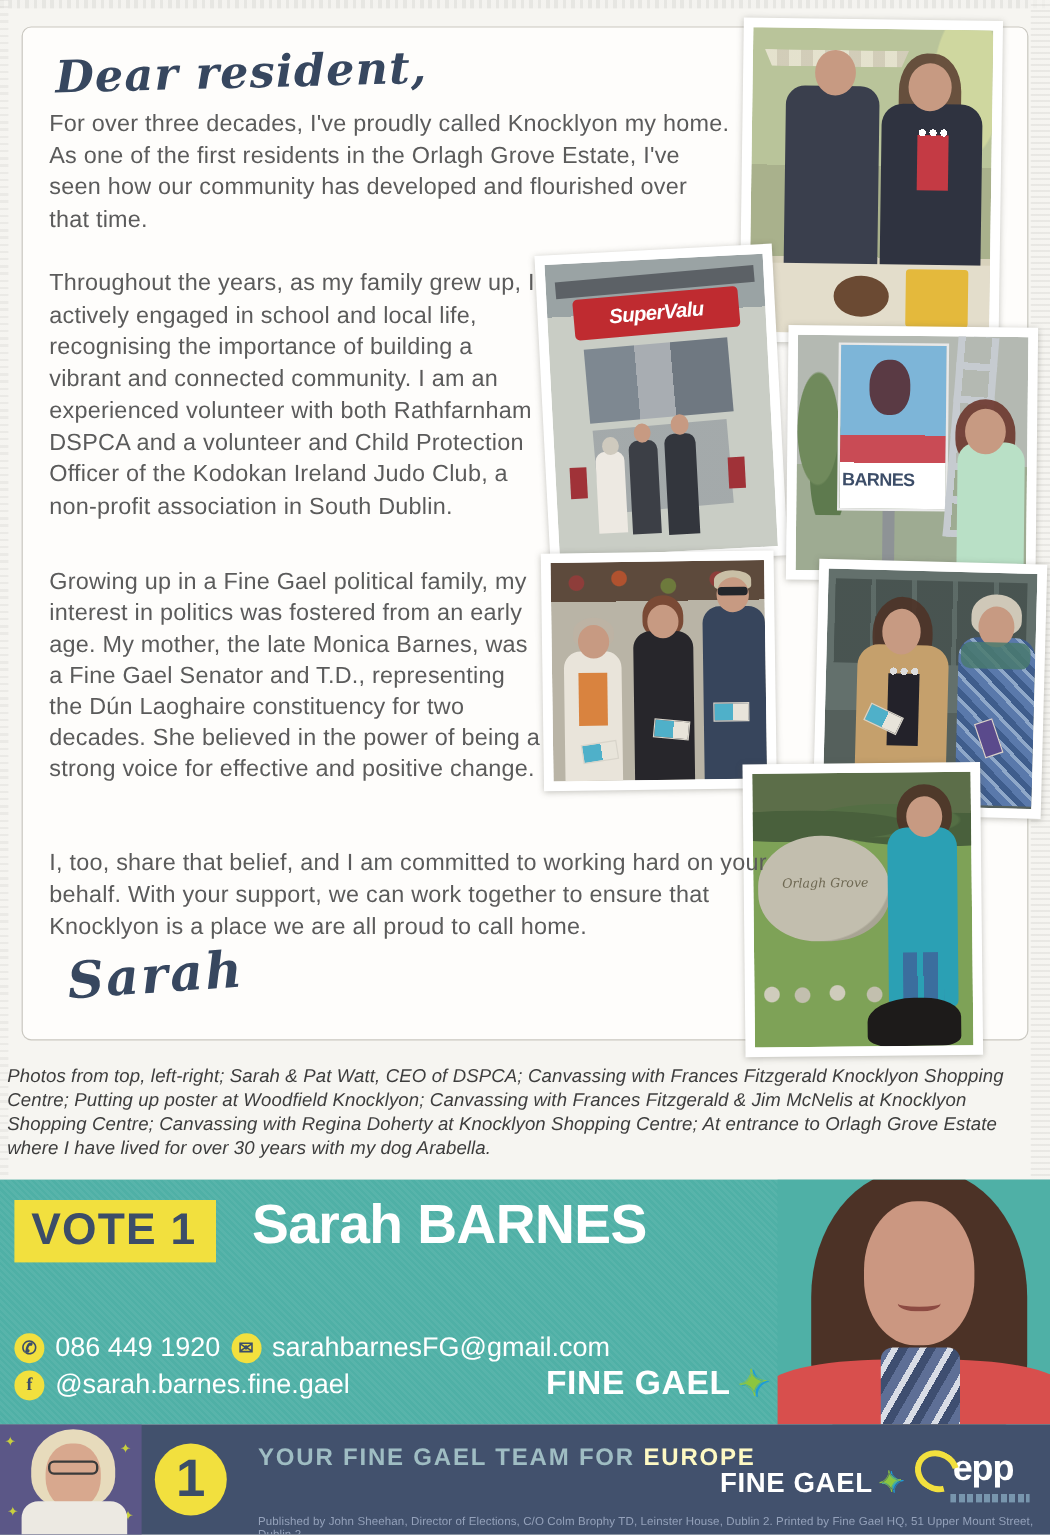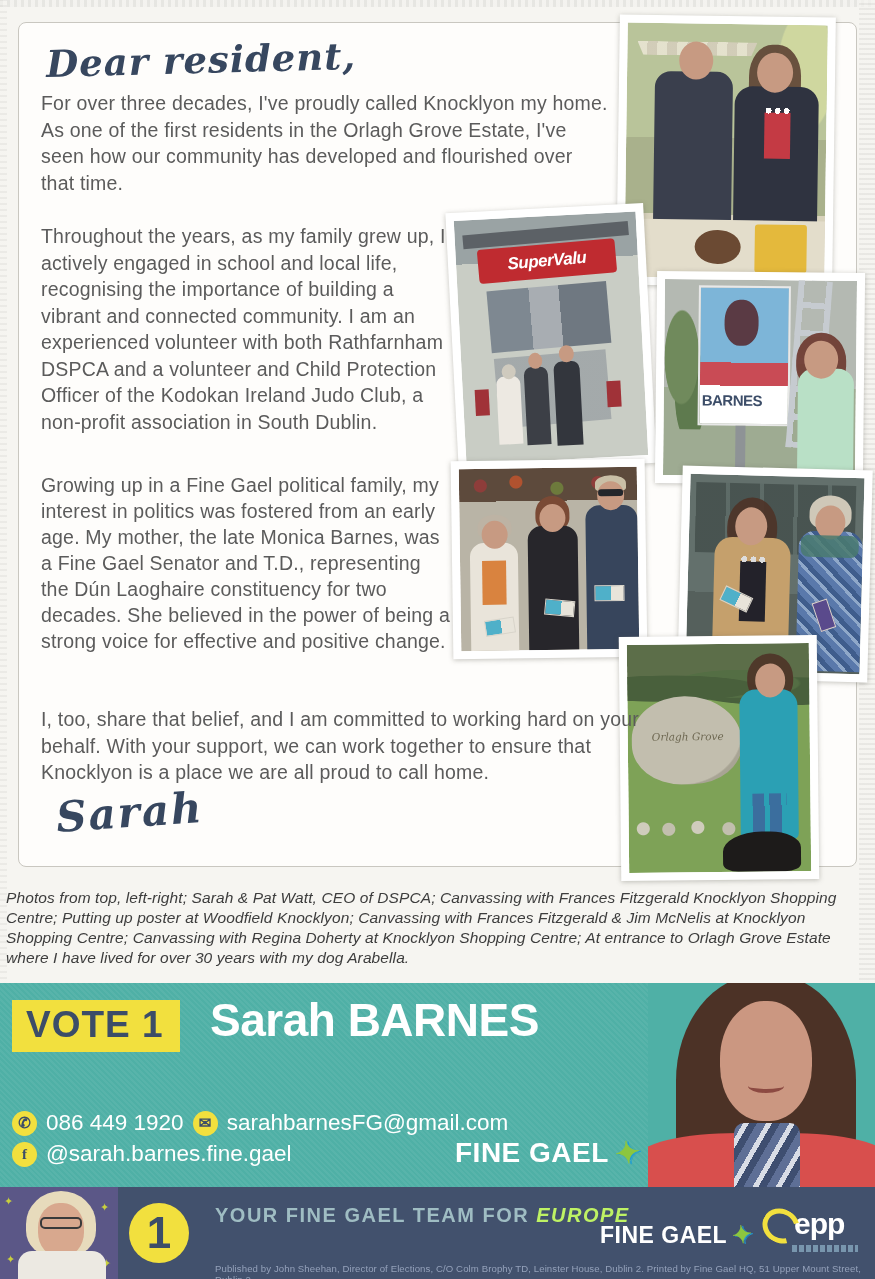--- a/index.html
+++ b/index.html
@@ -212,21 +212,21 @@
   .regina-face { position:absolute; left:38px; top:16px; width:46px; height:54px; background:#d8a88e; border-radius:46%; }
   .regina-glasses { position:absolute; left:40px; top:30px; width:42px; height:12px; border:2px solid #3a3a3a; border-radius:5px; background:transparent; }
   .regina-top { position:absolute; left:18px; top:64px; width:88px; height:28px; background:#ece9e2; border-radius:14px 14px 0 0; }
   .num1-circle {
     position:absolute; left:129px; top:16px; width:60px; height:60px; border-radius:50%;
     background:#f2e03e; color:#3c4d68; font-weight:bold; font-size:44px;
     display:flex; align-items:center; justify-content:center;
   }
   .team-line { position:absolute; left:215px; top:17px; font-size:20px; font-weight:bold; letter-spacing:1.5px; }
   .team-prefix { color:#9fbdc3; }
-  .team-highlight { color:#bef264;font-style:italic; }
+  .team-highlight { color:#fef9c3; }
   .mep-name { position:absolute; left:215px; top:40px; color:#fff; font-weight:bold; font-size:30px; letter-spacing:.3px; }
   .published { position:absolute; left:215px; top:76px; width:655px; font-size:9.6px; color:#94a1ba; letter-spacing:.1px; }
   .fg-logo-footer {
     position:absolute; left:600px; top:34px; color:#fff; font-weight:bold;
     font-size:23px; letter-spacing:.5px; display:flex; align-items:center; gap:5px;
   }
   .epp-logo { position:absolute; left:762px; top:22px; display:flex; align-items:flex-start; }
   .epp-crescent {
     width:38px; height:34px; border:5px solid #f2e03e; border-radius:50%;
     border-right-color:transparent; transform:rotate(30deg);

